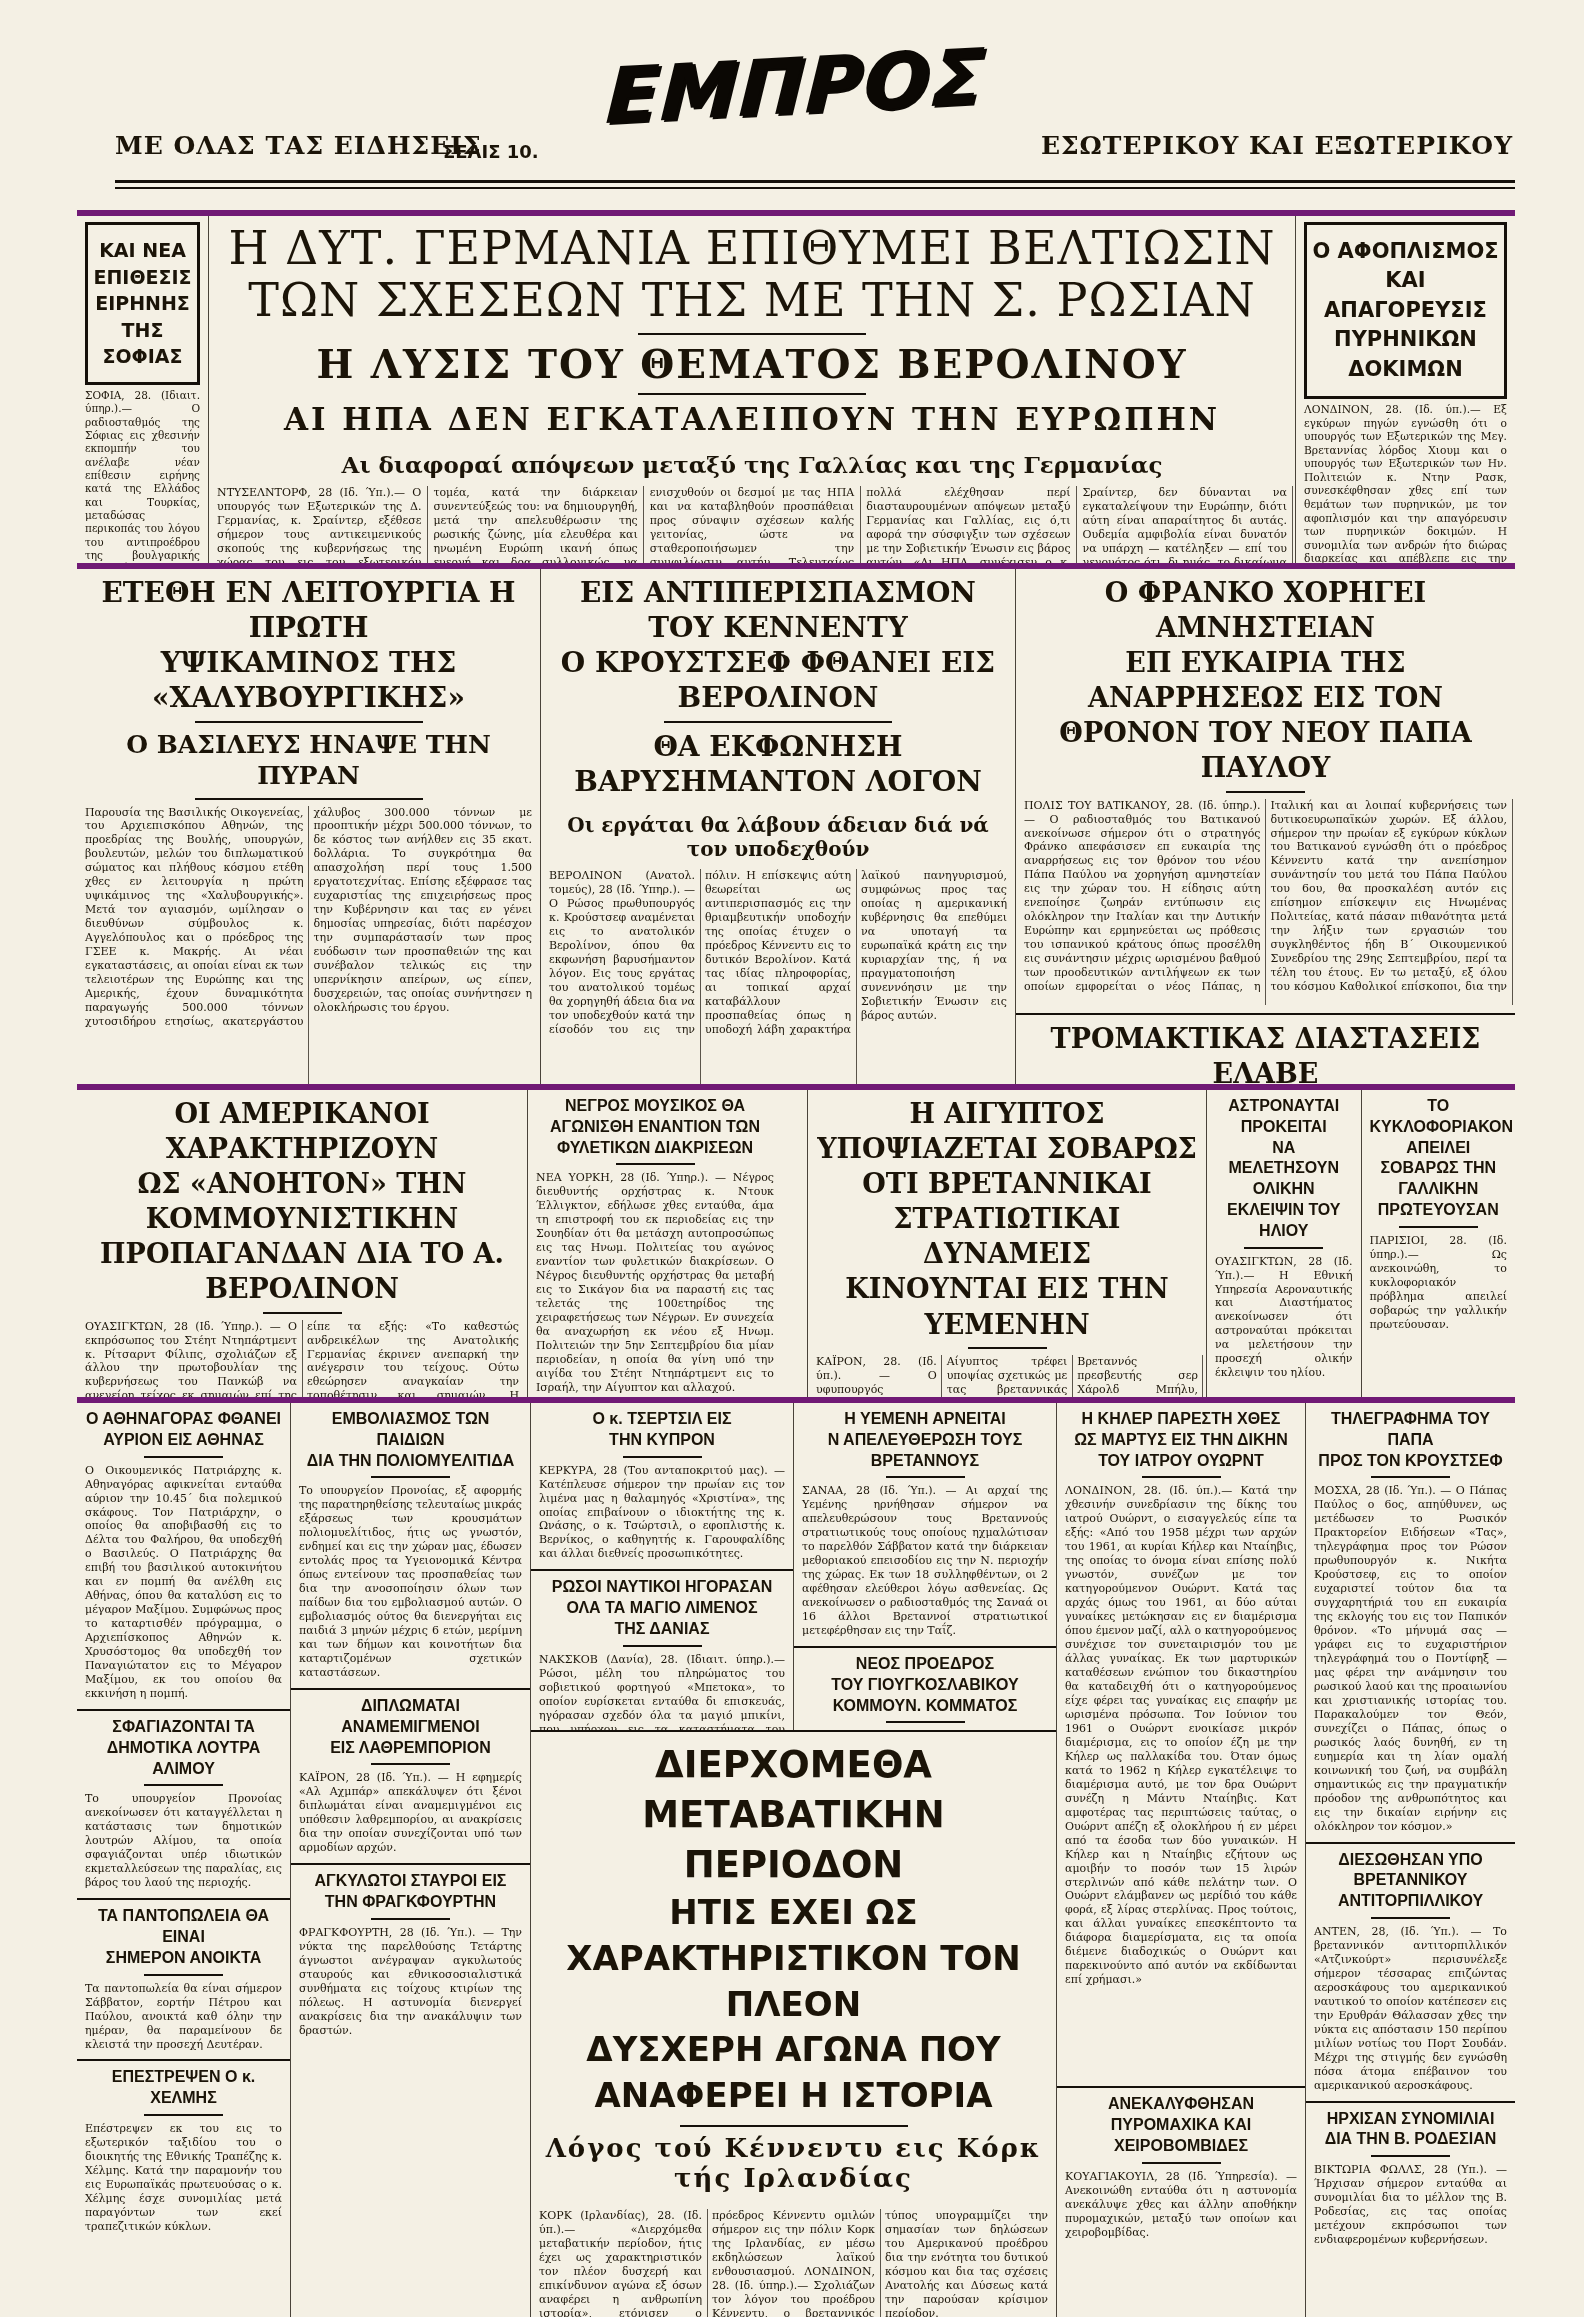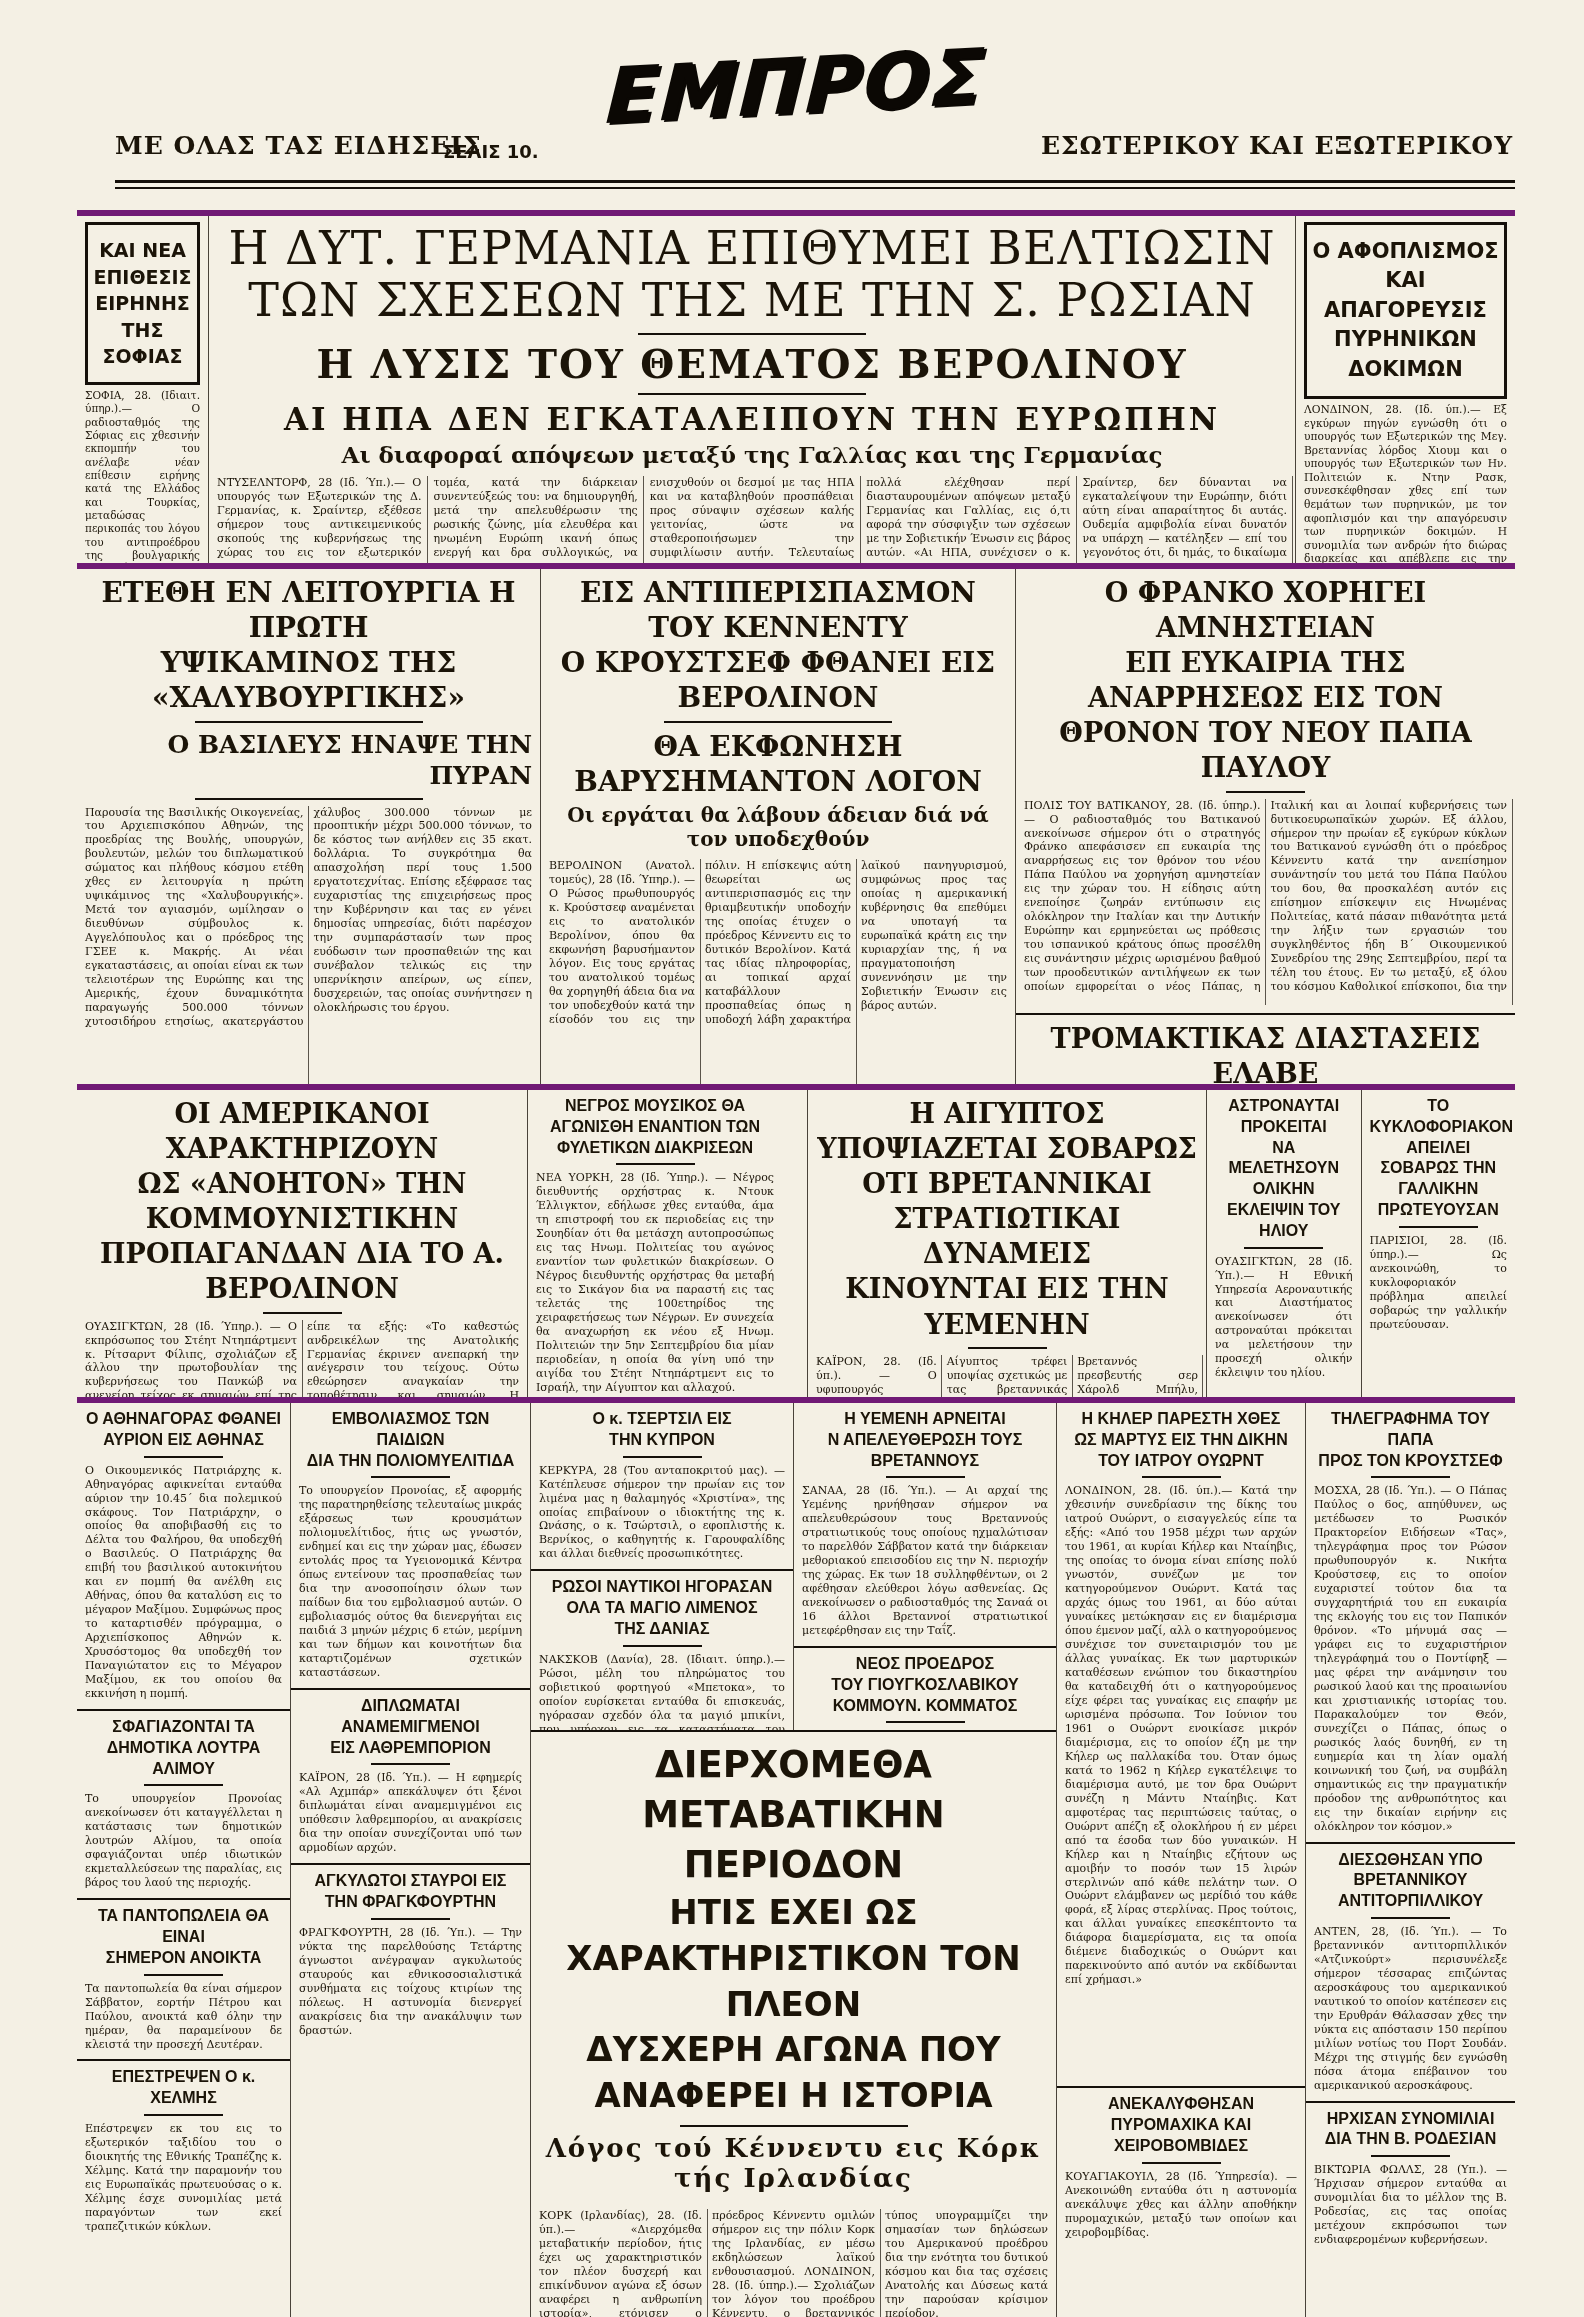--- a/index.html
+++ b/index.html
@@ -27,23 +27,23 @@
   .u{width:79px;border-top:2px solid #15100a;margin:5px auto 6px;}
   .u-wide{width:228px;border-top:2px solid #15100a;margin:6px auto;}
   .toprule{border-top:2px solid #15100a;margin:8px -8px 6px;}
   h1,h2,h3,h4,p{margin:0;}
   
   .nbox{border:3px solid #15100a;padding:12px 4px;text-align:center;
         font-family:"DejaVu Sans",sans-serif;font-weight:bold;line-height:1.4;}
   .mh1{font-size:46px;font-weight:normal;text-align:center;line-height:1.14;letter-spacing:1px;}
   .mh2{font-size:39px;font-weight:bold;text-align:center;letter-spacing:2px;}
   .mh3{font-size:31px;font-weight:bold;text-align:center;letter-spacing:3px;}
-  .subhead{font-size:23px;font-weight:bold;text-align:center;margin:4px 0 8px;}
+  .subhead{font-size:23px;font-weight:bold;text-align:center;margin:14px 0 8px;}
   .h-sec{font-size:28px;font-weight:bold;text-align:center;line-height:1.25;}
-  .h-sec2{font-size:25px;font-weight:bold;text-align:right;line-height:1.25;}
+  .h-sec2{font-size:25px;font-weight:bold;text-align:center;line-height:1.25;}
   .h-md{font-size:27px;font-weight:bold;text-align:center;line-height:1.3;}
   .h-sm{font-family:Liberation Sans, sans-serif;font-weight:bold;font-size:16px;
         text-align:center;line-height:1.3;}
   .banner{font-family:"DejaVu Sans",sans-serif;font-weight:bold;font-size:37px;
           text-align:center;line-height:1.35;letter-spacing:0px;}
   .banner-sub{font-size:26px;font-weight:bold;text-align:center;margin:4px 0 8px;letter-spacing:2px;}
   
   .rowA{height:347px;}
   .rowB{height:515px;}
   .rowC{height:307px;}

